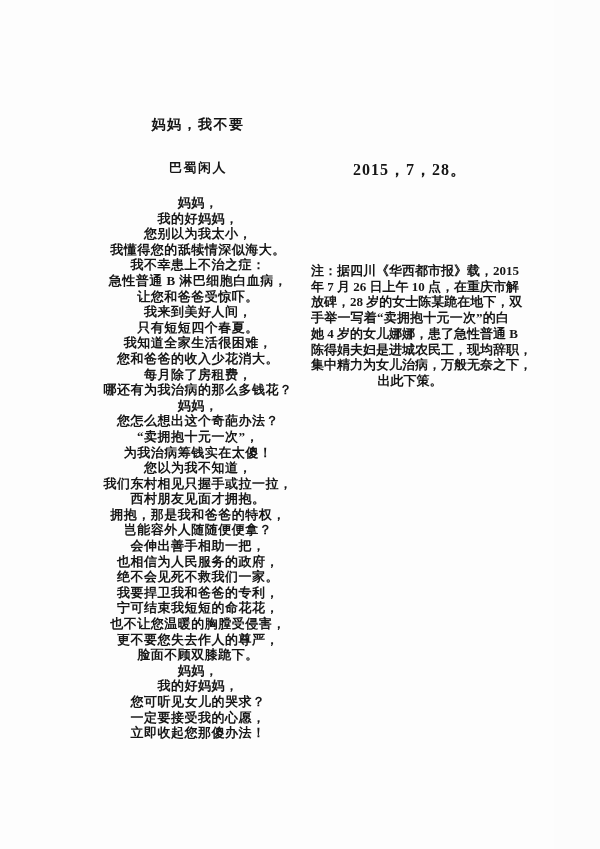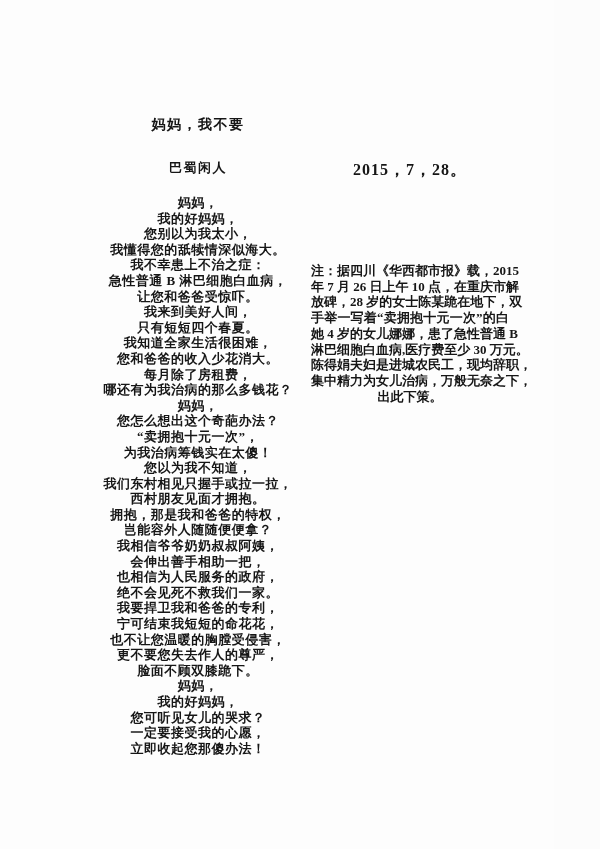--- a/index.html
+++ b/index.html
@@ -113,21 +113,20 @@
         <div class="line">哪还有为我治病的那么多钱花？</div>
         <div class="line">妈妈，</div>
         <div class="line">您怎么想出这个奇葩办法？</div>
         <div class="line">“卖拥抱十元一次”，</div>
         <div class="line">为我治病筹钱实在太傻！</div>
         <div class="line">您以为我不知道，</div>
         <div class="line">我们东村相见只握手或拉一拉，</div>
         <div class="line">西村朋友见面才拥抱。</div>
         <div class="line">拥抱，那是我和爸爸的特权，</div>
         <div class="line">岂能容外人随随便便拿？</div>
-        <div class="line">我相信爷爷奶奶叔叔阿姨，</div>
         <div class="line">会伸出善手相助一把，</div>
         <div class="line">也相信为人民服务的政府，</div>
         <div class="line">绝不会见死不救我们一家。</div>
         <div class="line">我要捍卫我和爸爸的专利，</div>
         <div class="line">宁可结束我短短的命花花，</div>
         <div class="line">也不让您温暖的胸膛受侵害，</div>
         <div class="line">更不要您失去作人的尊严，</div>
         <div class="line">脸面不顾双膝跪下。</div>
         <div class="line">妈妈，</div>
         <div class="line">我的好妈妈，</div>
@@ -138,20 +137,19 @@
   </div>
 
   <div class="right-col">
     <div class="date-line">2015，7，28。</div>
     <div class="note-block">
         <div class="line">注：据四川《华西都市报》载，2015</div>
         <div class="line">年 7 月 26 日上午 10 点，在重庆市解</div>
         <div class="line">放碑，28 岁的女士陈某跪在地下，双</div>
         <div class="line">手举一写着“卖拥抱十元一次”的白</div>
         <div class="line">她 4 岁的女儿娜娜，患了急性普通 B</div>
-        <div class="line">淋巴细胞白血病,医疗费至少 30 万元。</div>
         <div class="line">陈得娟夫妇是进城农民工，现均辞职，</div>
         <div class="line">集中精力为女儿治病，万般无奈之下，</div>
         <div class="line">出此下策。</div>
       </div>
   </div>
 
 </div>
 
 </body></html>

